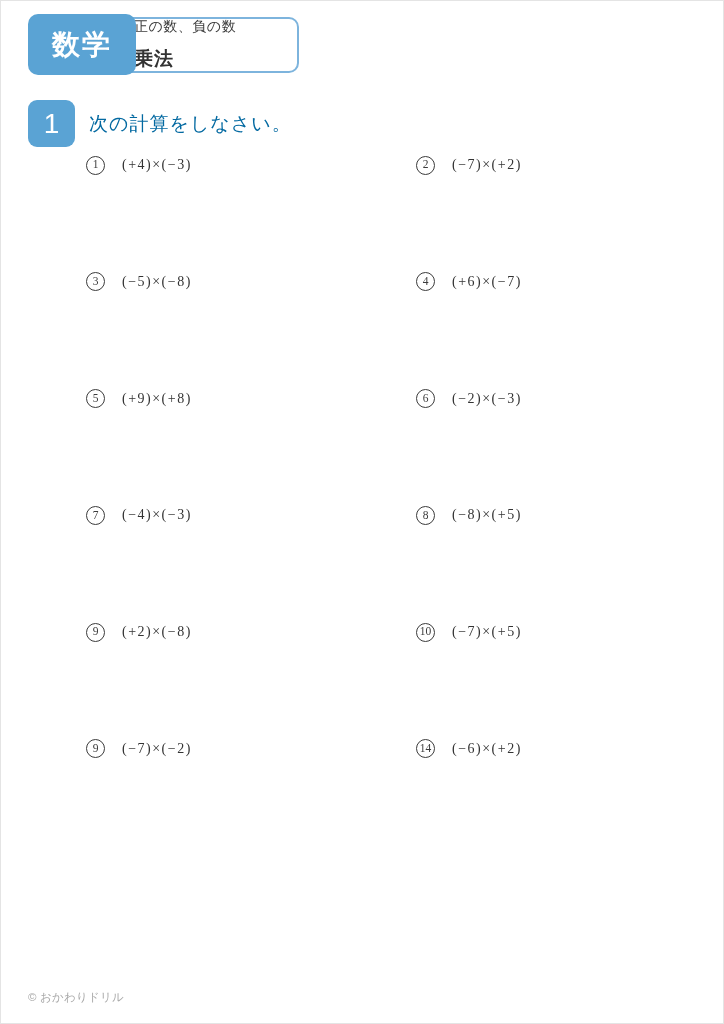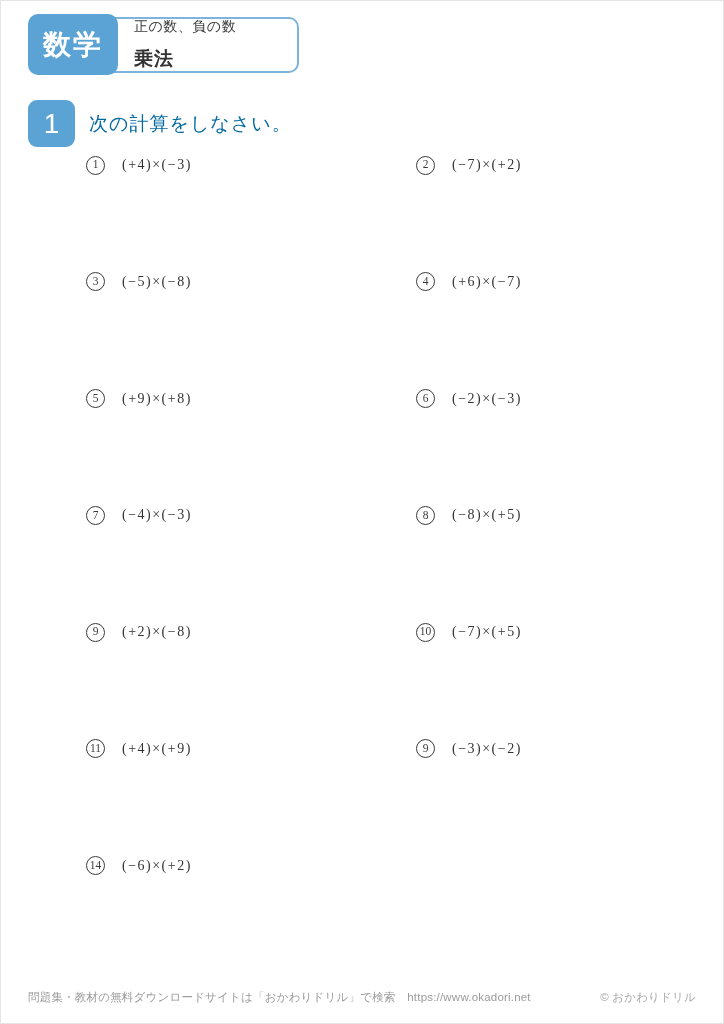--- a/index.html
+++ b/index.html
@@ -35,21 +35,21 @@
   .title-box .topic {
     font-size: 19px;
     font-weight: bold;
     color: #333333;
     letter-spacing: 1px;
     font-family: Liberation Mono, monospace;
   }
   .subject-box {
     position: absolute;
     left: 28px; top: 14px;
-    width: 90px; height: 61px;
+    width: 108px; height: 61px;
     background: #5aa3d4;
     border-radius: 10px;
     display: flex;
     align-items: center;
     justify-content: center;
     color: #ffffff;
     font-size: 28px;
     font-weight: bold;
     letter-spacing: 2px;
     z-index: 2;
@@ -188,33 +188,28 @@
   <div class="problem">
     <span class="circ-num">9</span>
     <span class="expr">(+2)×(−8)</span>
   </div>
 
   <div class="problem">
     <span class="circ-num">10</span>
     <span class="expr">(−7)×(+5)</span>
   </div>
 
-  <div class="problem">
-    <span class="circ-num">11</span>
-    <span class="expr">(+4)×(+9)</span>
-  </div>
 
   <div class="problem">
     <span class="circ-num">9</span>
-    <span class="expr">(−3)×(−2)</span>
+    <span class="expr">(−7)×(−2)</span>
   </div>
 
 
   <div class="problem">
     <span class="circ-num">14</span>
     <span class="expr">(−6)×(+2)</span>
   </div>
 </div>
 
 <div class="footer">
-  <span>問題集・教材の無料ダウンロードサイトは「おかわりドリル」で検索　https://www.okadori.net</span>
   <span class="credit">© おかわりドリル</span>
 </div>
 
 </body></html>

